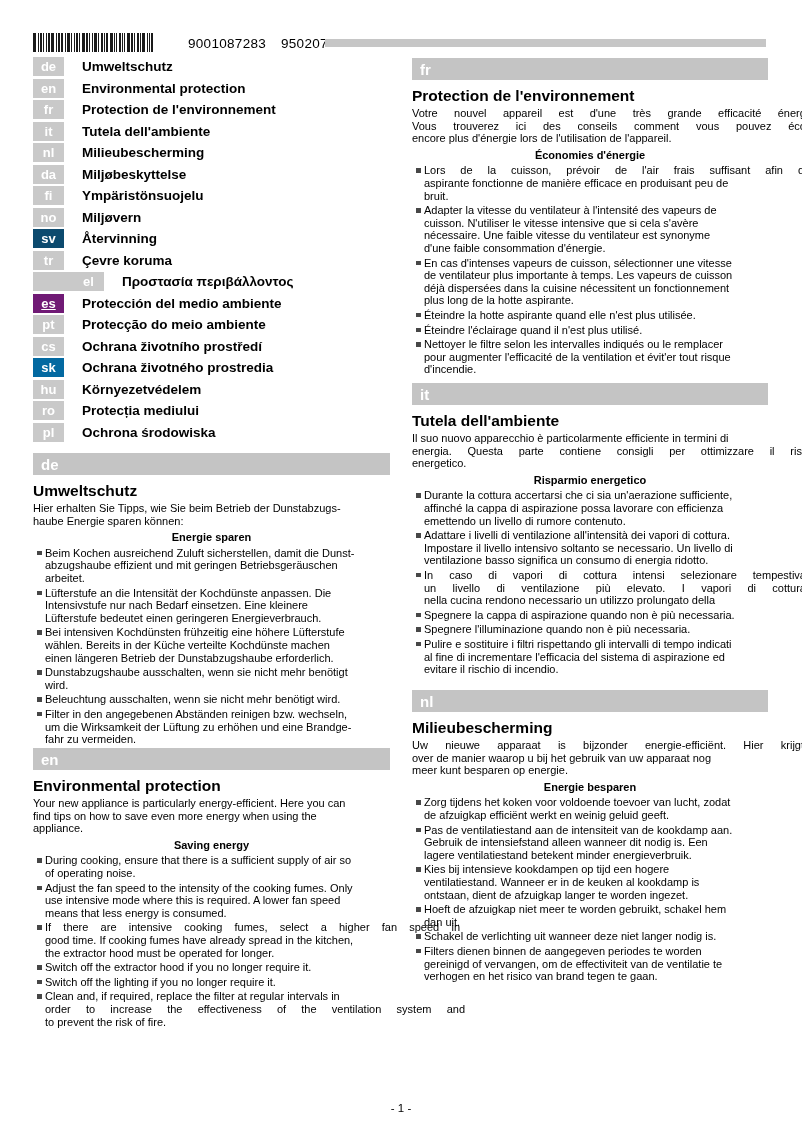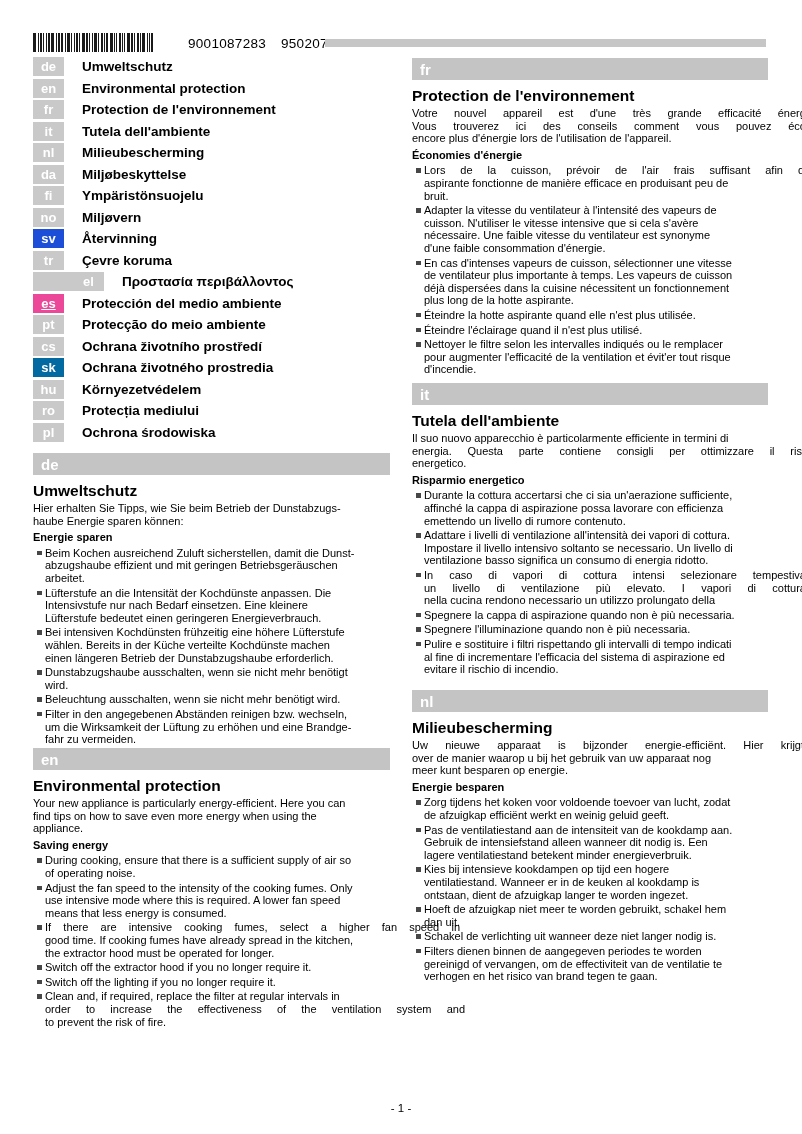--- a/index.html
+++ b/index.html
@@ -27,21 +27,21 @@
   
   .section { position:absolute; }
   .col-left  { left:33px;  width:357px; }
   .col-right { left:412px; width:356px; }
   .band { height:22px; color:#fff; font-weight:bold; font-size:15px;
           display:flex; align-items:center; padding-left:8px; box-sizing:border-box; }
   .sec-title { margin-top:7px; font-size:15.5px; font-weight:bold; line-height:18px; white-space:nowrap; }
   .intro { margin-top:2px; }
   .line { font-size:11px; line-height:12.6px; white-space:nowrap; }
   .line.wide { white-space:normal; text-align:justify; text-align-last:justify; }
-  .subhead { margin-top:4px; font-size:11px; font-weight:bold; line-height:12.6px; white-space:nowrap; }
+  .subhead { margin-top:4px; font-size:11px; font-weight:bold; line-height:12.6px; white-space:nowrap;text-align:center; }
   .bullets { margin-top:3px; }
   .bullet { position:relative; padding-left:12px; }
   .bullet + .bullet { margin-top:2px; }
   .bullet-marker { position:absolute; left:4px; top:4px; width:4.5px; height:4.5px; background:#474747; }
   
   .page-number { position:absolute; left:0; top:1102px; width:802px; text-align:center; font-size:11.5px; }
 </style>
 </head>
 <body>
 
@@ -123,33 +123,33 @@
       </div>
       <div class="lang-row">
         <span class="lang-badge" style="background: rgb(201, 201, 201);">fi</span>
         <span class="lang-title">Ympäristönsuojelu</span>
       </div>
       <div class="lang-row">
         <span class="lang-badge" style="background: rgb(201, 201, 201);">no</span>
         <span class="lang-title">Miljøvern</span>
       </div>
       <div class="lang-row">
-        <span class="lang-badge" style="background: #1d4ed8;">sv</span>
+        <span class="lang-badge" style="background: #0c4a6e;">sv</span>
         <span class="lang-title">Återvinning</span>
       </div>
       <div class="lang-row">
         <span class="lang-badge" style="background: rgb(201, 201, 201);">tr</span>
         <span class="lang-title">Çevre koruma</span>
       </div>
       <div class="lang-row">
         <span class="lang-badge" style="background: rgb(201, 201, 201); padding-left: 40px;">el</span>
         <span class="lang-title">Προστασία περιβάλλοντος</span>
       </div>
       <div class="lang-row">
-        <span class="lang-badge" style="background: #ec4899; text-decoration: underline;">es</span>
+        <span class="lang-badge" style="background: #701a75; text-decoration: underline;">es</span>
         <span class="lang-title">Protección del medio ambiente</span>
       </div>
       <div class="lang-row">
         <span class="lang-badge" style="background: rgb(201, 201, 201);">pt</span>
         <span class="lang-title">Protecção do meio ambiente</span>
       </div>
       <div class="lang-row">
         <span class="lang-badge" style="background: rgb(201, 201, 201);">cs</span>
         <span class="lang-title">Ochrana životního prostředí</span>
       </div>

